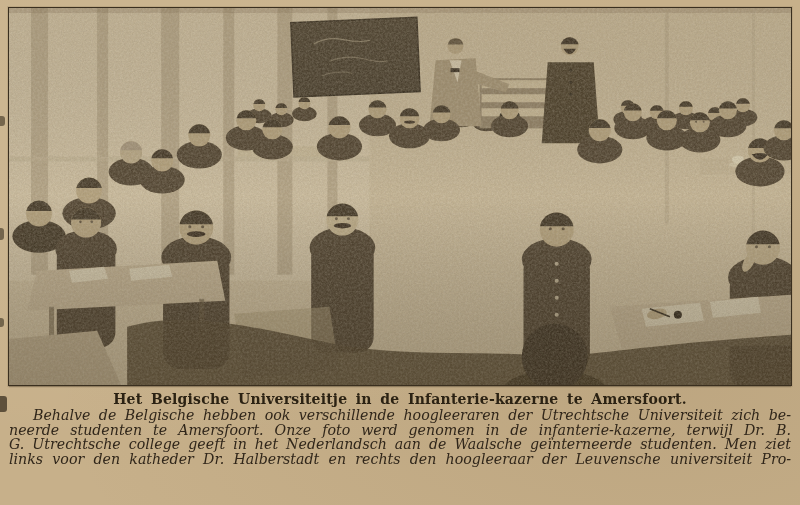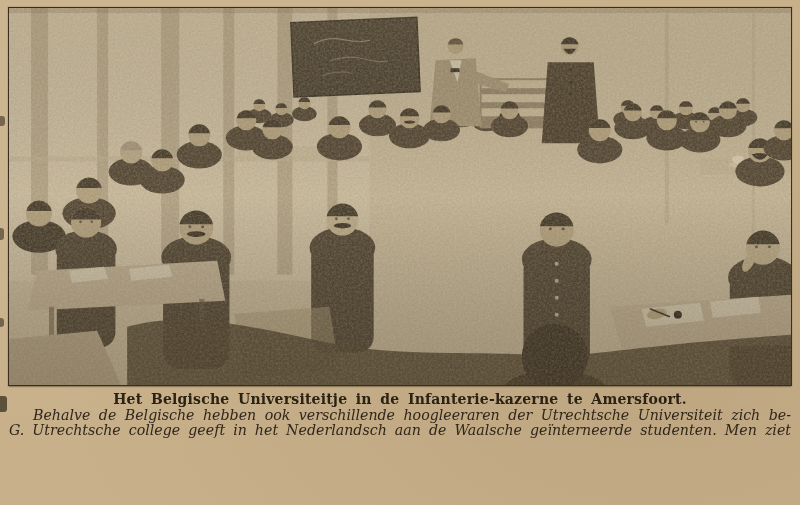--- a/index.html
+++ b/index.html
@@ -332,16 +332,18 @@
       </svg>
   </div>
   <div class="edge-mark m1"></div>
   <div class="edge-mark m2"></div>
   <div class="edge-mark m3"></div>
   <div class="edge-mark m4"></div>
   <figcaption class="caption">
     <div class="cap-title">Het Belgische Universiteitje in de Infanterie-kazerne te Amersfoort.</div>
     <div class="cap-body">
       <div class="cap-line indent">Behalve de Belgische hebben ook verschillende hoogleeraren der Utrechtsche Universiteit zich be-</div>
+      <div class="cap-line">neerde studenten te Amersfoort. Onze foto werd genomen in de infanterie-kazerne, terwijl Dr. B.</div>
       <div class="cap-line">G. Utrechtsche college geeft in het Nederlandsch aan de Waalsche geïnterneerde studenten. Men ziet</div>
+      <div class="cap-line">links voor den katheder Dr. Halberstadt en rechts den hoogleeraar der Leuvensche universiteit Pro-</div>
     </div>
   </figcaption>
 </figure>
 
 </body></html>

